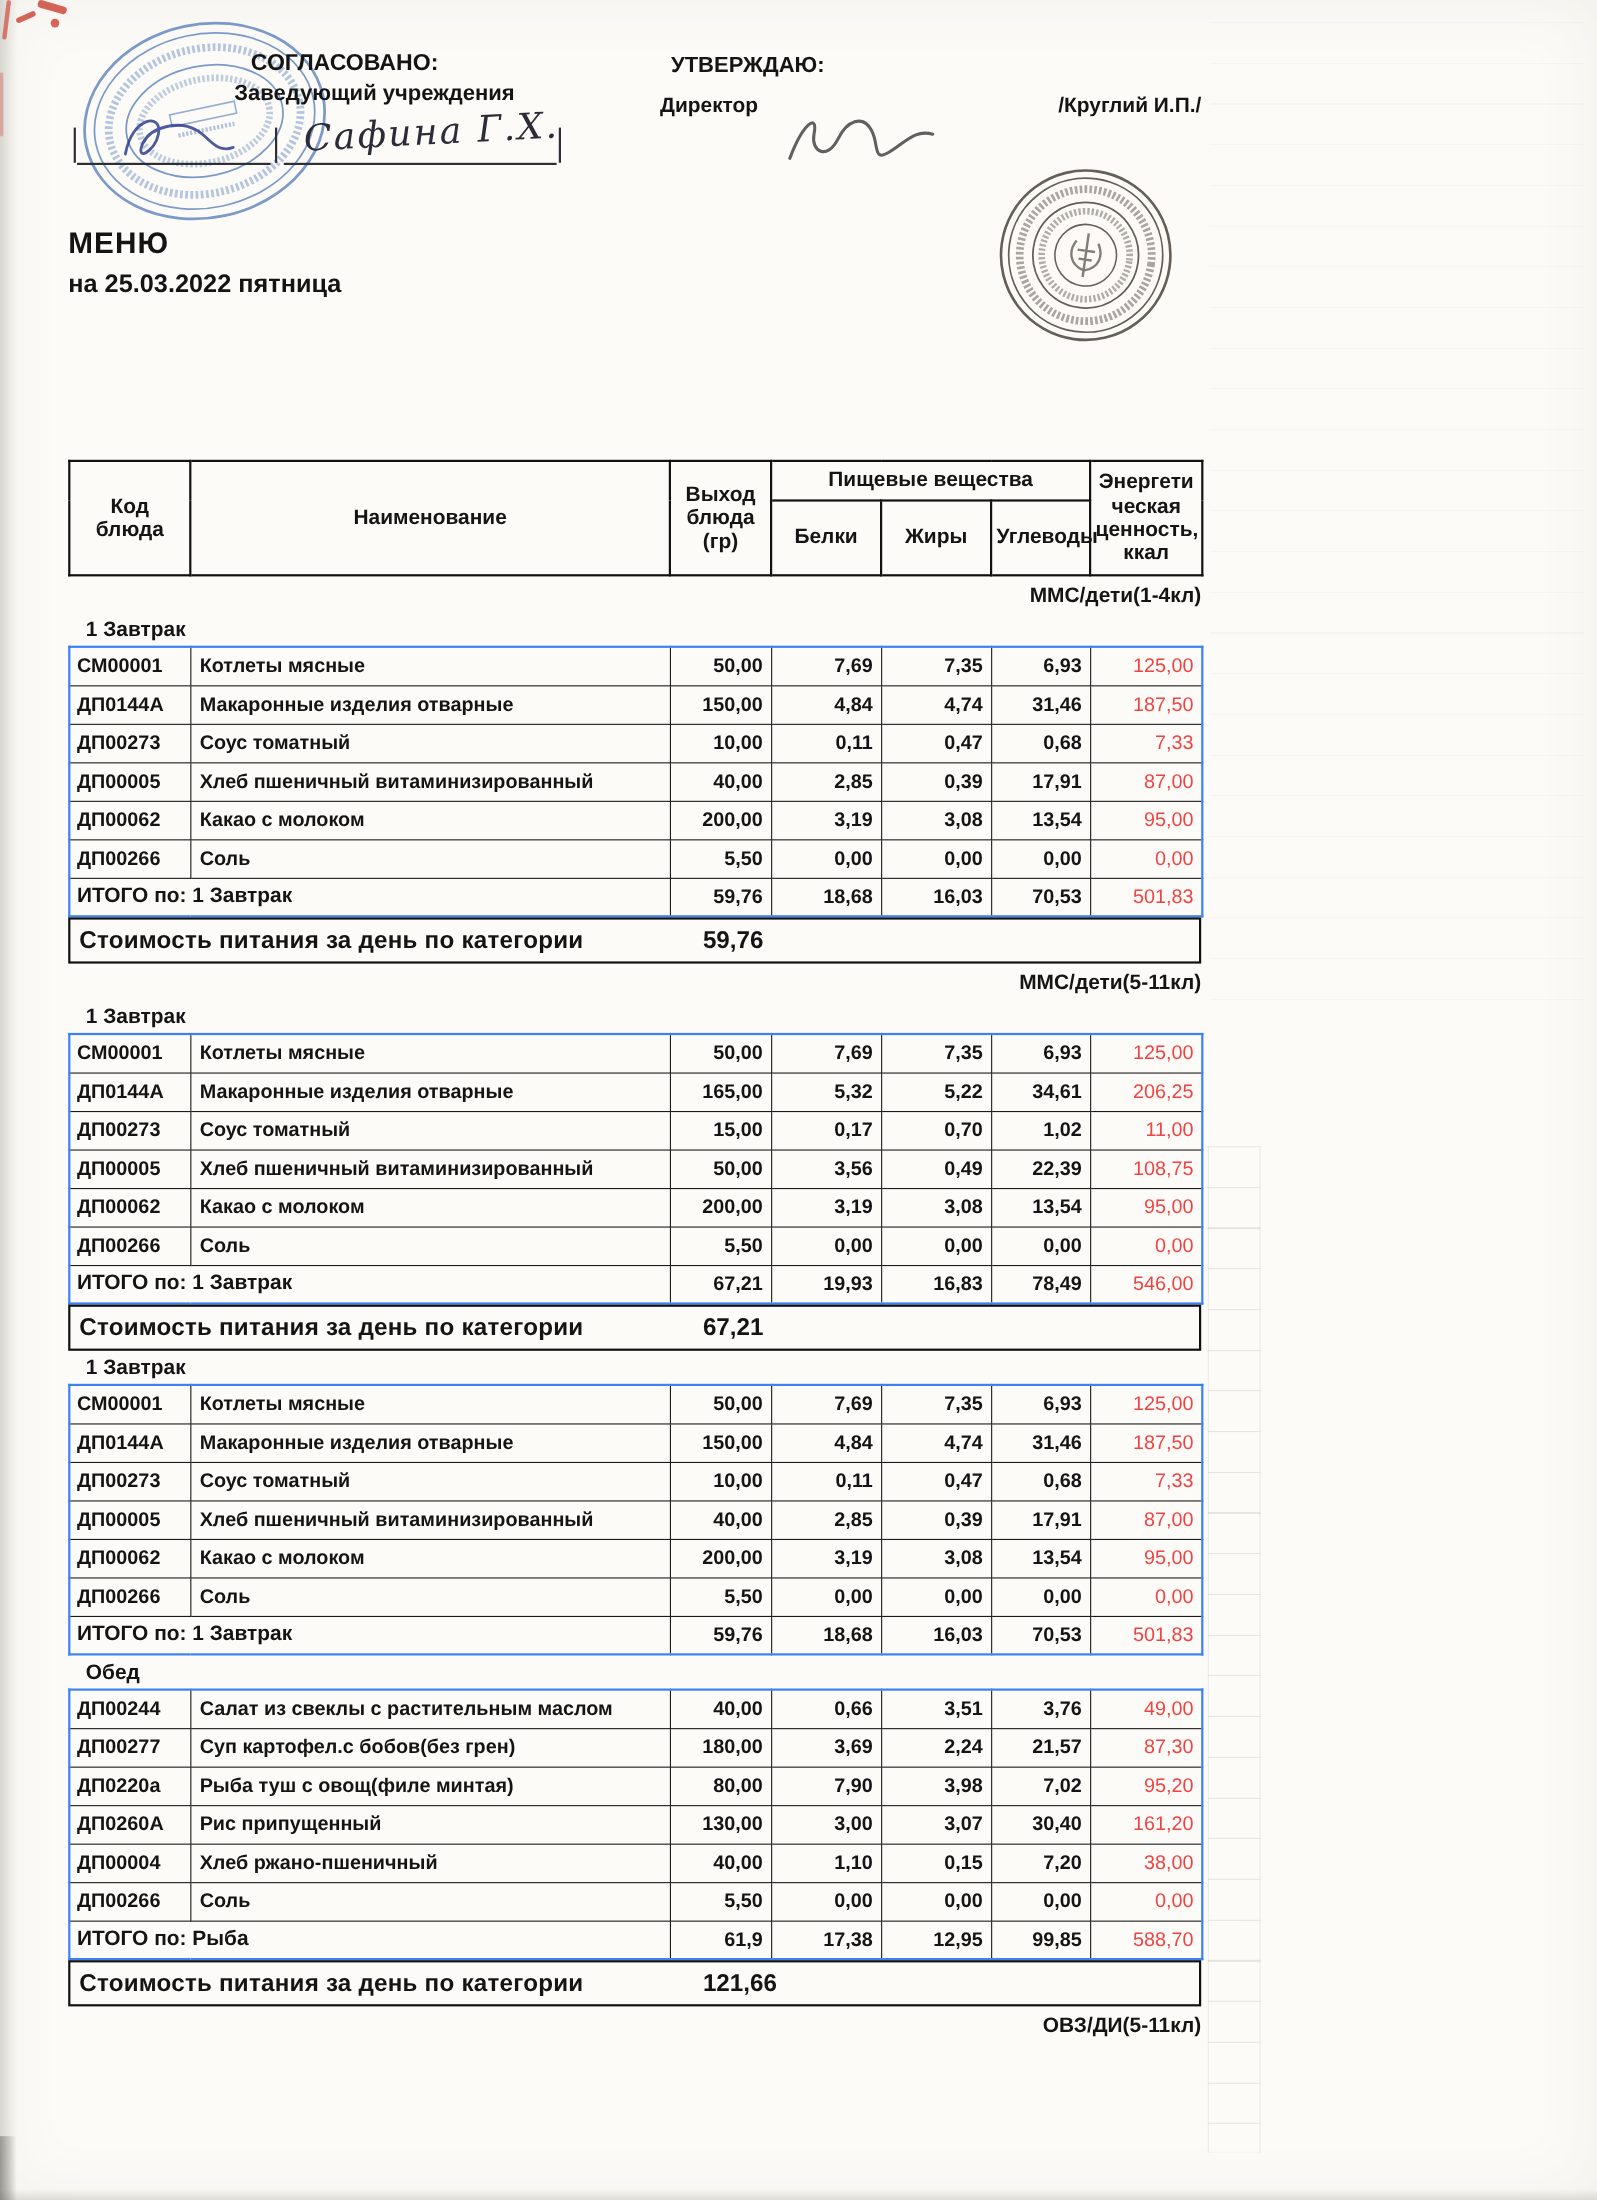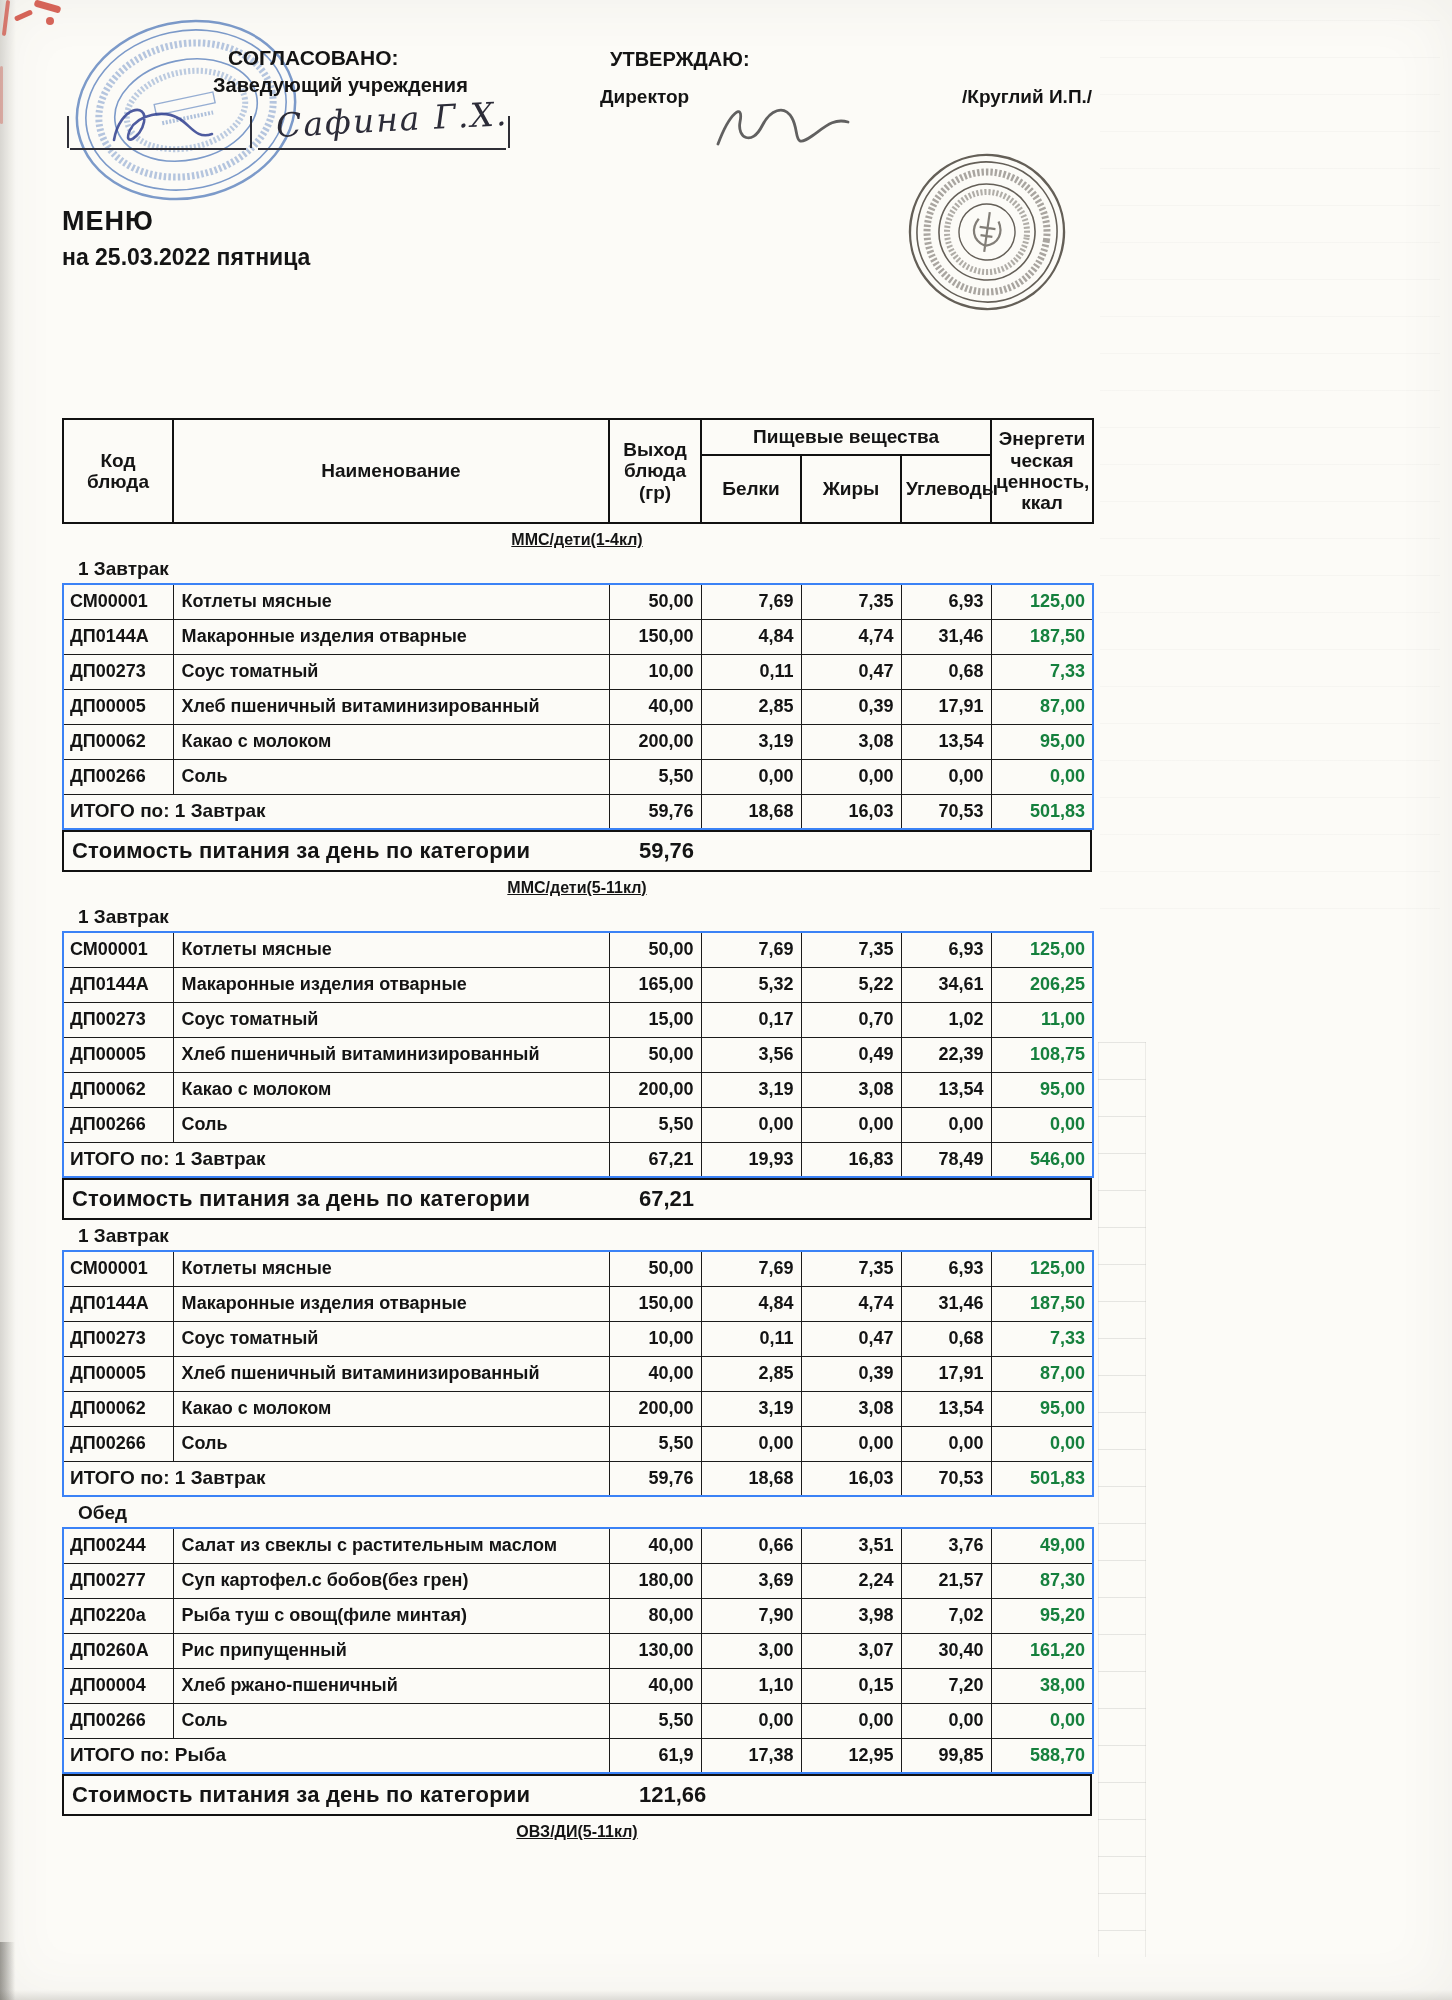--- a/index.html
+++ b/index.html
@@ -98,24 +98,24 @@
   .pre { white-space:pre-line; }
 
   .data-table { border:2px solid #3b82f6; }
   .data-table td {
     border:1.5px solid #1b1b1b; height:35px; font-size:18px;
     vertical-align:middle; overflow:hidden; white-space:nowrap;
   }
   .data-table td.code { padding-left:6px;  font-weight:bold; }
   .data-table td.name { padding-left:8px;  font-weight:bold;margin-top:11px; }
   .data-table td.num  { padding-right:7px; text-align:right; font-weight:bold; }
-  .data-table td.energy { font-weight:bold; color:#15803d; }
+  .data-table td.energy { font-weight:normal; color:#ef4444; }
   .data-table td.total-label { padding-left:6px; font-weight:bold; font-size:19px; }
 
-  .cat-row  { width:1030px; text-align:center; font-weight:bold; font-size:16px; padding:7px 0 4px;text-decoration:underline; }
+  .cat-row  { width:1030px; text-align:right; font-weight:bold; font-size:19px; padding:7px 0 4px; }
   .meal-row { font-weight:bold; font-size:19px; padding:5px 0 3px 16px; }
 
   .daycost {
     position:relative; width:1030px; height:42px; border:2.5px solid #111;
     display:flex; align-items:center;
   }
   .daycost-label { font-size:22px; font-weight:bold; padding-left:8px; letter-spacing:.2px; }
   .daycost-value { position:absolute; left:575px; font-size:22px; font-weight:bold; }
 </style>
 </head>

